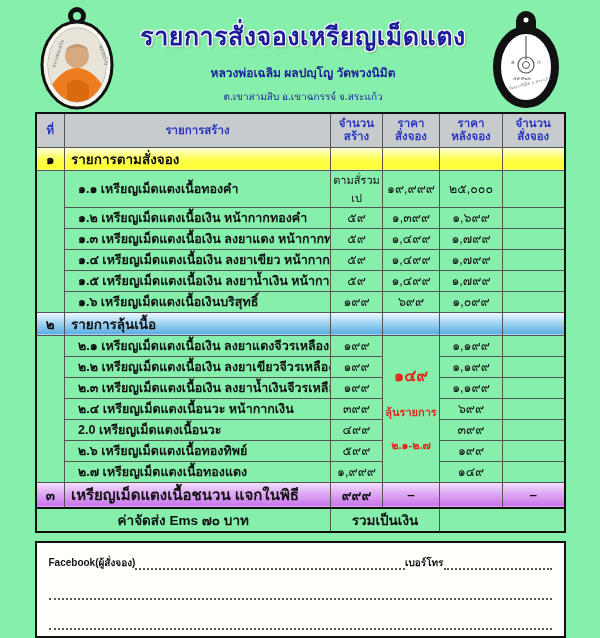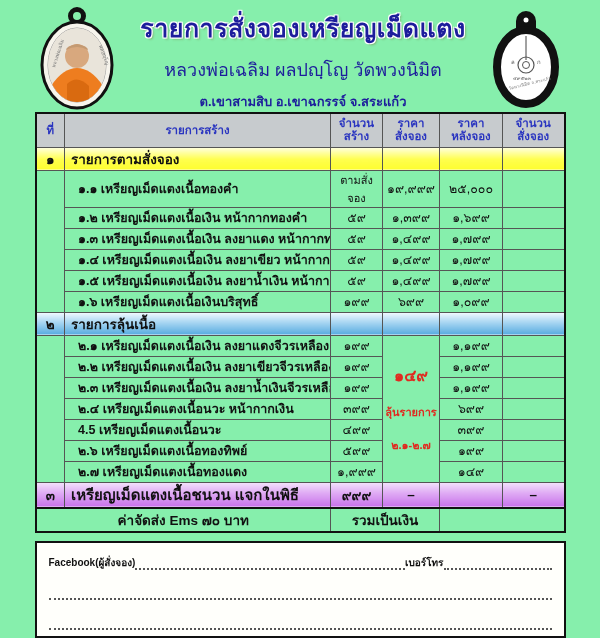--- a/index.html
+++ b/index.html
@@ -15,22 +15,22 @@
   *{box-sizing:border-box;margin:0;padding:0;}
   body{background:#e8e8e8;font-family:"Liberation Sans","DejaVu Sans",sans-serif;}
   .page{width:600px;height:638px;background:#86efac;margin:0 auto;position:relative;overflow:hidden;}
 
   
   .header{height:112px;display:flex;align-items:center;justify-content:center;gap:16px;padding-top:8px;}
   .title-block{text-align:center;width:340px;}
   .title{font-size:25px;font-weight:bold;color:var(--title-color);
          text-shadow:-1px -1px 0 #fff,1px -1px 0 #fff,-1px 1px 0 #fff,1px 1px 0 #fff,2px 2px 2px rgba(120,120,60,.45);
          letter-spacing:.5px;}
-  .subtitle{font-size:18px;font-weight:normal;color:var(--title-color);margin-top:7px;}
-  .location{font-size:13px;font-weight:bold;color:var(--title-color);margin-top:7px;}
+  .subtitle{font-size:12px;font-weight:bold;color:var(--title-color);margin-top:7px;}
+  .location{font-size:10px;font-weight:normal;color:var(--title-color);margin-top:7px;}
 
   
   table.order-table{width:529px;margin:0 auto;border-collapse:collapse;table-layout:fixed;
                     border:2px solid #111;}
   table.order-table td,table.order-table th{border:1px solid var(--border);overflow:hidden;}
   thead th{height:34px;background:var(--hdr-bg);color:var(--hdr-text);
            font-size:11.5px;font-weight:bold;line-height:1.15;text-align:center;border-bottom:2px solid #222;}
   thead th span{display:block;}
   tbody td{height:21px;font-size:12.5px;color:#111;}
   td.c{text-align:center;}
@@ -150,21 +150,21 @@
         <td class="c">๑</td>
         <td class="sec-title">รายการตามสั่งจอง</td>
         <td></td>
         <td></td>
         <td></td>
         <td></td>
       </tr>
       <tr>
         <td rowspan="6"></td>
         <td class="name"><span>๑.๑</span> <span>เหรียญเม็ดแตงเนื้อทองคำ</span></td>
-        <td class="c" style="font-size:11px;">ตามสั่งจอง</td>
+        <td class="c" style="font-size:11px;">ตามสั่รวมเป</td>
         <td class="c">๑๙,๙๙๙</td>
         <td class="c">๒๕,๐๐๐</td>
         <td class="c"></td>
       </tr>
       <tr>
         <td class="name"><span>๑.๒</span> <span>เหรียญเม็ดแตงเนื้อเงิน หน้ากากทองคำ</span></td>
         <td class="c">๕๙</td>
         <td class="c">๑,๓๙๙</td>
         <td class="c">๑,๖๙๙</td>
         <td class="c"></td>
@@ -232,21 +232,21 @@
         <td class="c">๑,๑๙๙</td>
         <td class="c"></td>
       </tr>
       <tr>
         <td class="name"><span>๒.๔</span> <span>เหรียญเม็ดแตงเนื้อนวะ หน้ากากเงิน</span></td>
         <td class="c">๓๙๙</td>
         <td class="c">๖๙๙</td>
         <td class="c"></td>
       </tr>
       <tr>
-        <td class="name"><span>4.5</span> <span>เหรียญเม็ดแตงเนื้อนวะ</span></td>
+        <td class="name"><span>2.0</span> <span>เหรียญเม็ดแตงเนื้อนวะ</span></td>
         <td class="c">๔๙๙</td>
         <td class="c">๓๙๙</td>
         <td class="c"></td>
       </tr>
       <tr>
         <td class="name"><span>๒.๖</span> <span>เหรียญเม็ดแตงเนื้อทองทิพย์</span></td>
         <td class="c">๕๙๙</td>
         <td class="c">๑๙๙</td>
         <td class="c"></td>
       </tr>

